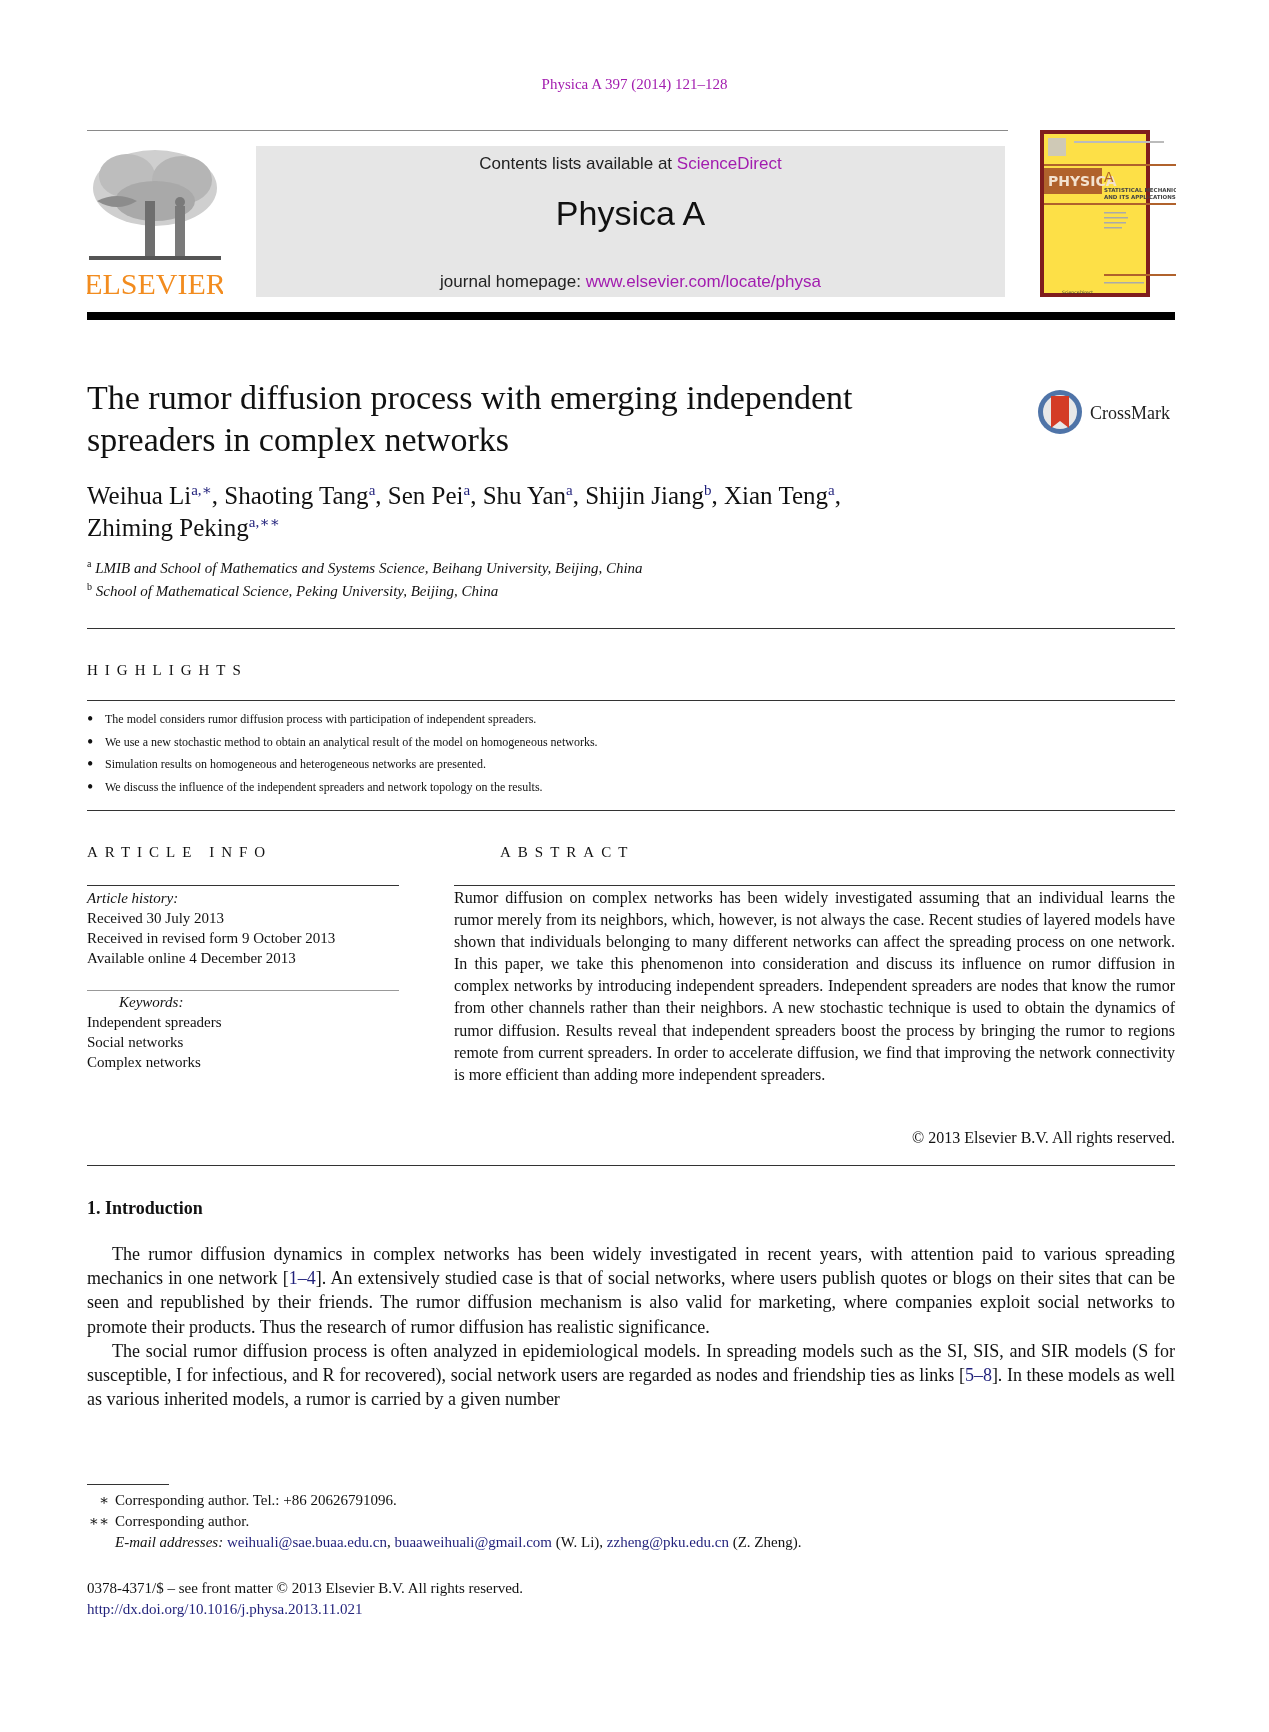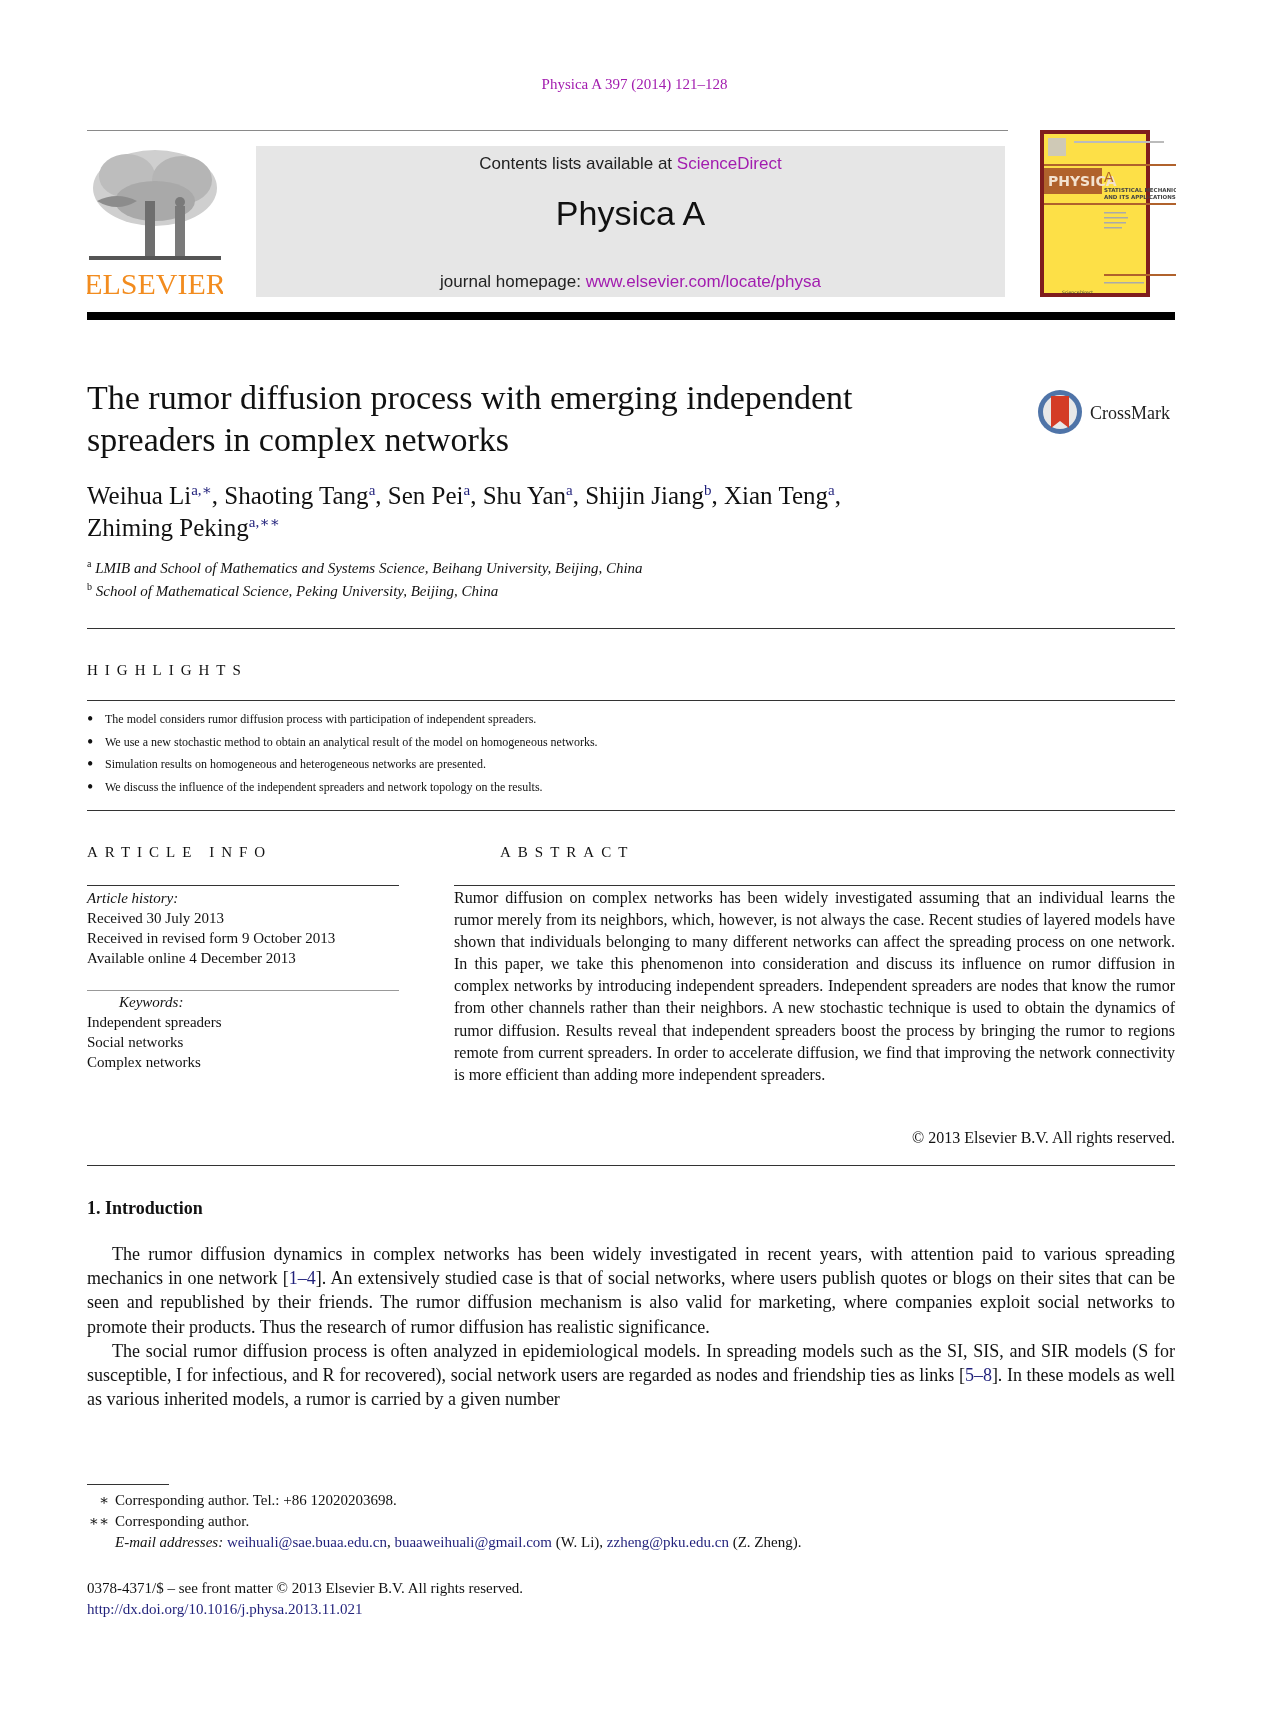--- a/index.html
+++ b/index.html
@@ -172,21 +172,21 @@
 <div class="rule" style="left:87px; width:1088px; top:1165px;"></div>
 
 <div id="intro-heading" class="abs serif">1.  Introduction</div>
 <div id="intro-body" class="abs serif">
   <p><span>The rumor diffusion dynamics in complex networks has been widely investigated in recent years, with attention paid to various spreading mechanics in one network [</span><span class="link">1–4</span><span>]. An extensively studied case is that of social networks, where users publish quotes or blogs on their sites that can be seen and republished by their friends. The rumor diffusion mechanism is also valid for marketing, where companies exploit social networks to promote their products. Thus the research of rumor diffusion has realistic significance.</span></p>
   <p><span>The social rumor diffusion process is often analyzed in epidemiological models. In spreading models such as the SI, SIS, and SIR models (S for susceptible, I for infectious, and R for recovered), social network users are regarded as nodes and friendship ties as links [</span><span class="link">5–8</span><span>]. In these models as well as various inherited models, a rumor is carried by a given number</span></p>
 </div>
 
 <div id="fn-sep" class="abs"></div>
 <div id="footnotes" class="abs serif">
-  <div class="fn-row"><span class="fn-mark">∗</span><span>Corresponding author. Tel.: +86 12020203698.</span></div>
+  <div class="fn-row"><span class="fn-mark">∗</span><span>Corresponding author. Tel.: +86 20626791096.</span></div>
   <div class="fn-row"><span class="fn-mark">∗∗</span><span>Corresponding author.</span></div>
   <div class="fn-row"><i>E-mail addresses: </i><span class="link">weihuali@sae.buaa.edu.cn</span><span>, </span><span class="link">buaaweihuali@gmail.com</span><span> (W. Li), </span><span class="link">zzheng@pku.edu.cn</span><span> (Z. Zheng).</span></div>
 </div>
 
 <div id="front-matter" class="abs serif">
   <div>0378-4371/$ – see front matter © 2013 Elsevier B.V. All rights reserved.</div>
   <div class="link">http://dx.doi.org/10.1016/j.physa.2013.11.021</div>
 </div>
 
 </body></html>

